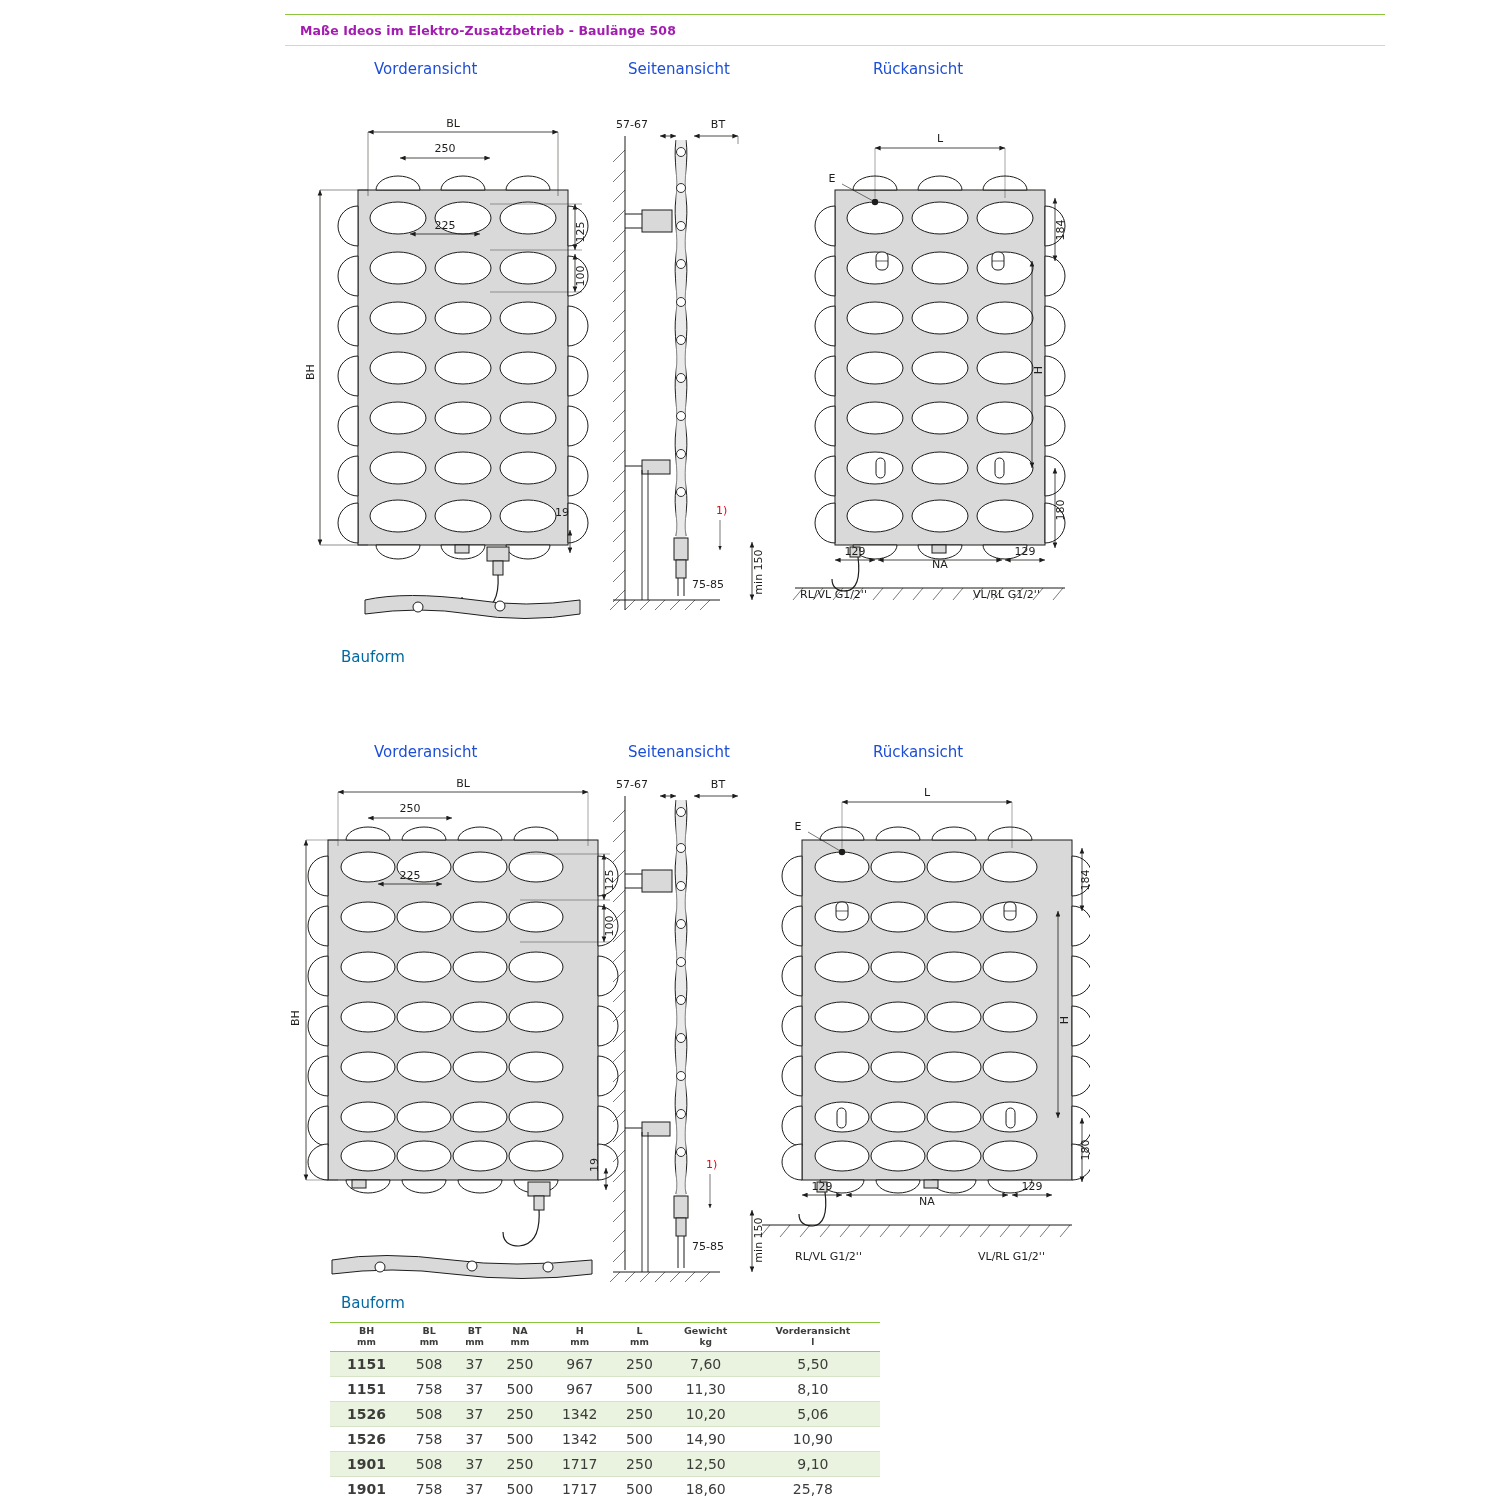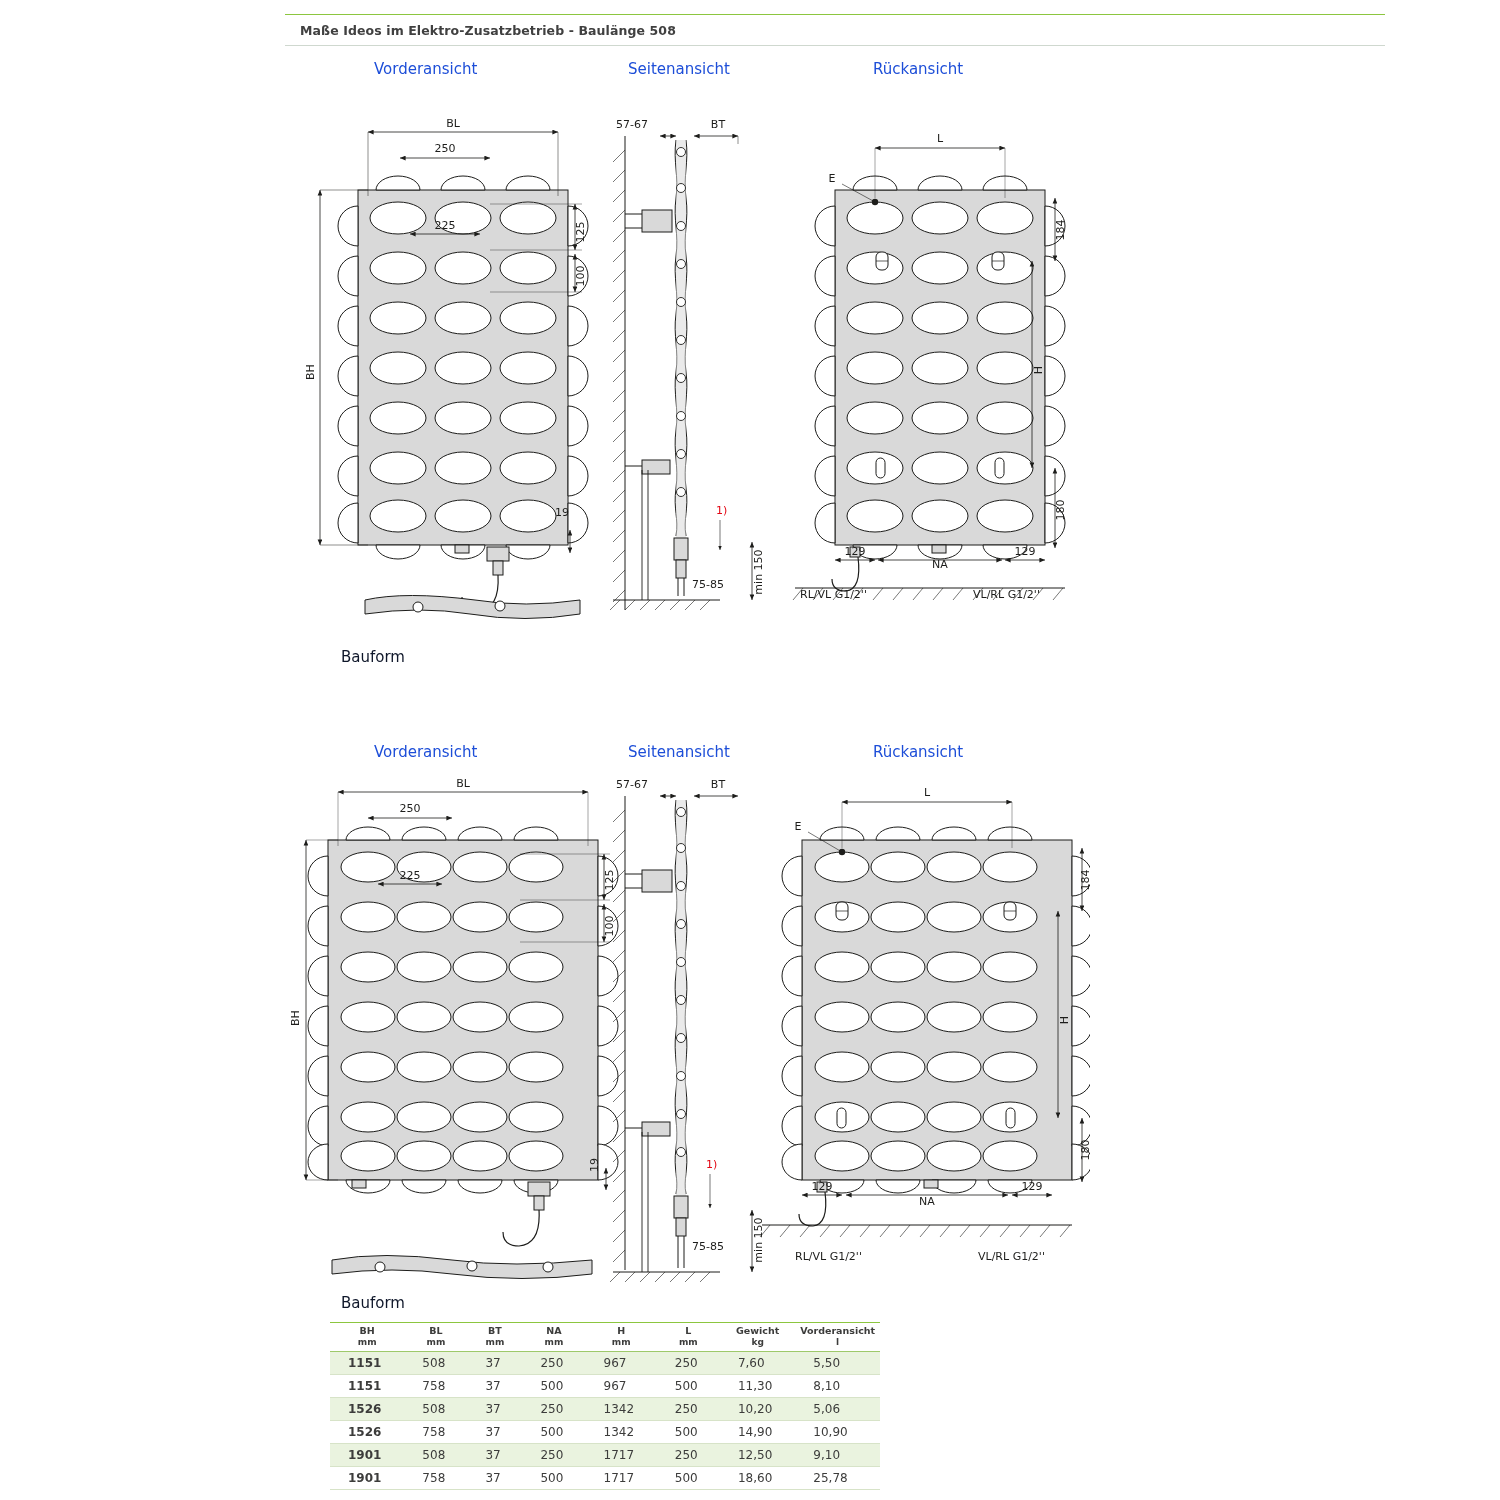--- a/index.html
+++ b/index.html
@@ -29,35 +29,35 @@
     border-top: 1.5px solid #8cc63f;
     border-bottom: 1px solid #cfd8cf;
     box-sizing: border-box;
   }
   .sect-head .title {
     position: absolute;
     left: 15px;
     top: 8px;
     font-size: 12.5px;
     font-weight: bold;
-    color: #404040;
+    color: #a21caf;
     letter-spacing: .1px;
     white-space: nowrap;
   }
   
   .viewcap {
     position: absolute;
     font-size: 15px;
     color: #1d4ed8;
     white-space: nowrap;
   }
   .bauform {
     position: absolute;
     font-size: 15px;
-    color: #0f172a;
+    color: #0369a1;
     white-space: nowrap;
   }
   
   svg { display:block; }
   .dwg { position: absolute; }
   
   .spec-table {
     position: absolute;
     left: 330px;
     top: 1322px;
@@ -71,23 +71,24 @@
     text-align: center;
     padding: 3px 2px 4px 2px;
     border-bottom: 1px solid #9ec96a;
     line-height: 1.15;
     font-size: 9.5px;
   }
   .spec-table thead tr:first-child th {
     border-top: 1.2px solid #8cc63f;
   }
   .spec-table td {
-    padding: 4px 18px;
+    text-align: center;
+    padding: 4px 2px;
     border-bottom: 1px solid #d7e3c8;
-    font-size: 12px;
+    font-size: 14px;
   }
   .spec-table tbody tr.alt td {
     background: #eaf3df;
   }
   .spec-table td.b { font-weight: bold; }
   .unit { font-weight: bold; display:block; font-size: 9px; }
 </style>
 </head>
 <body>
 

